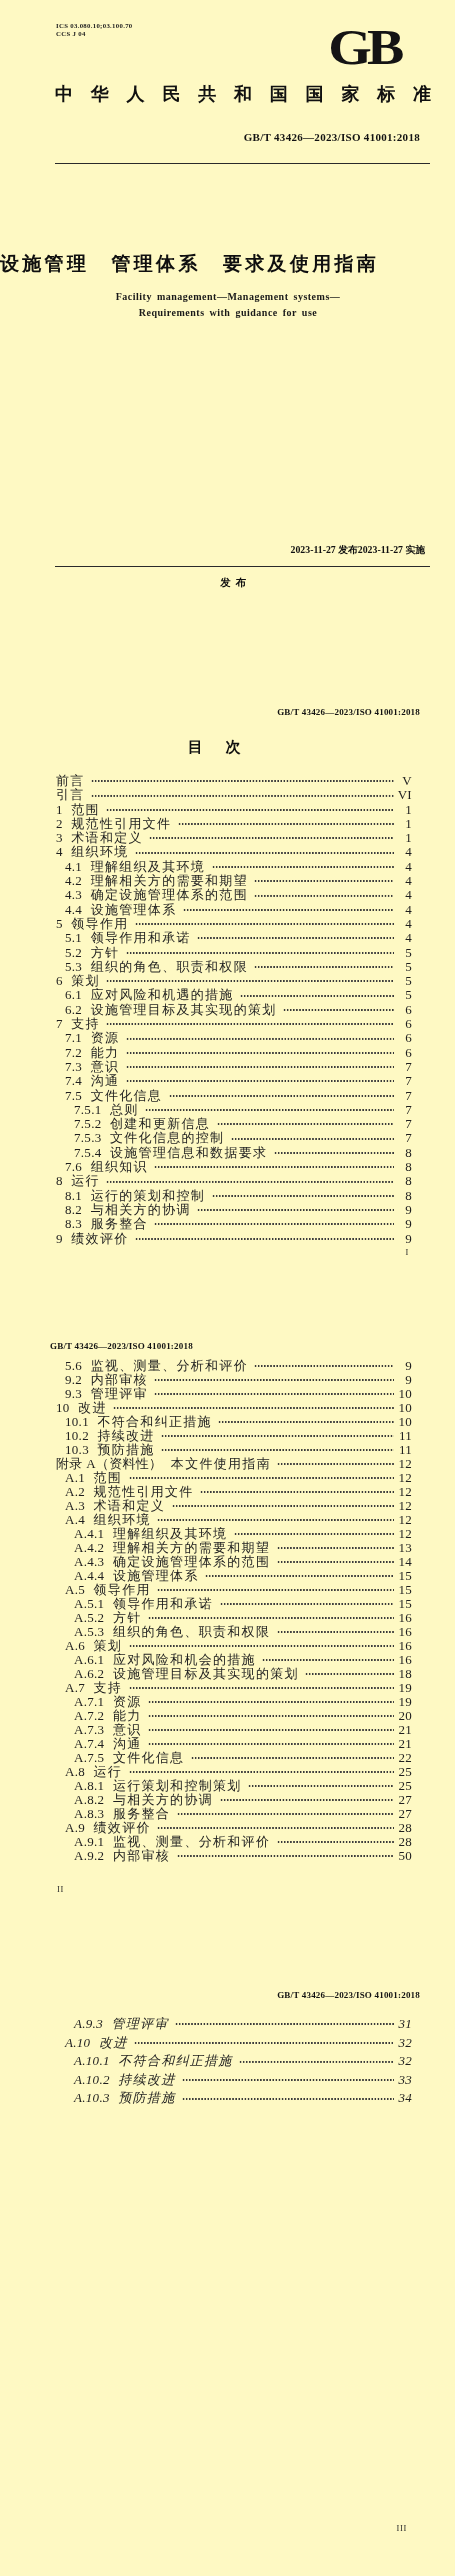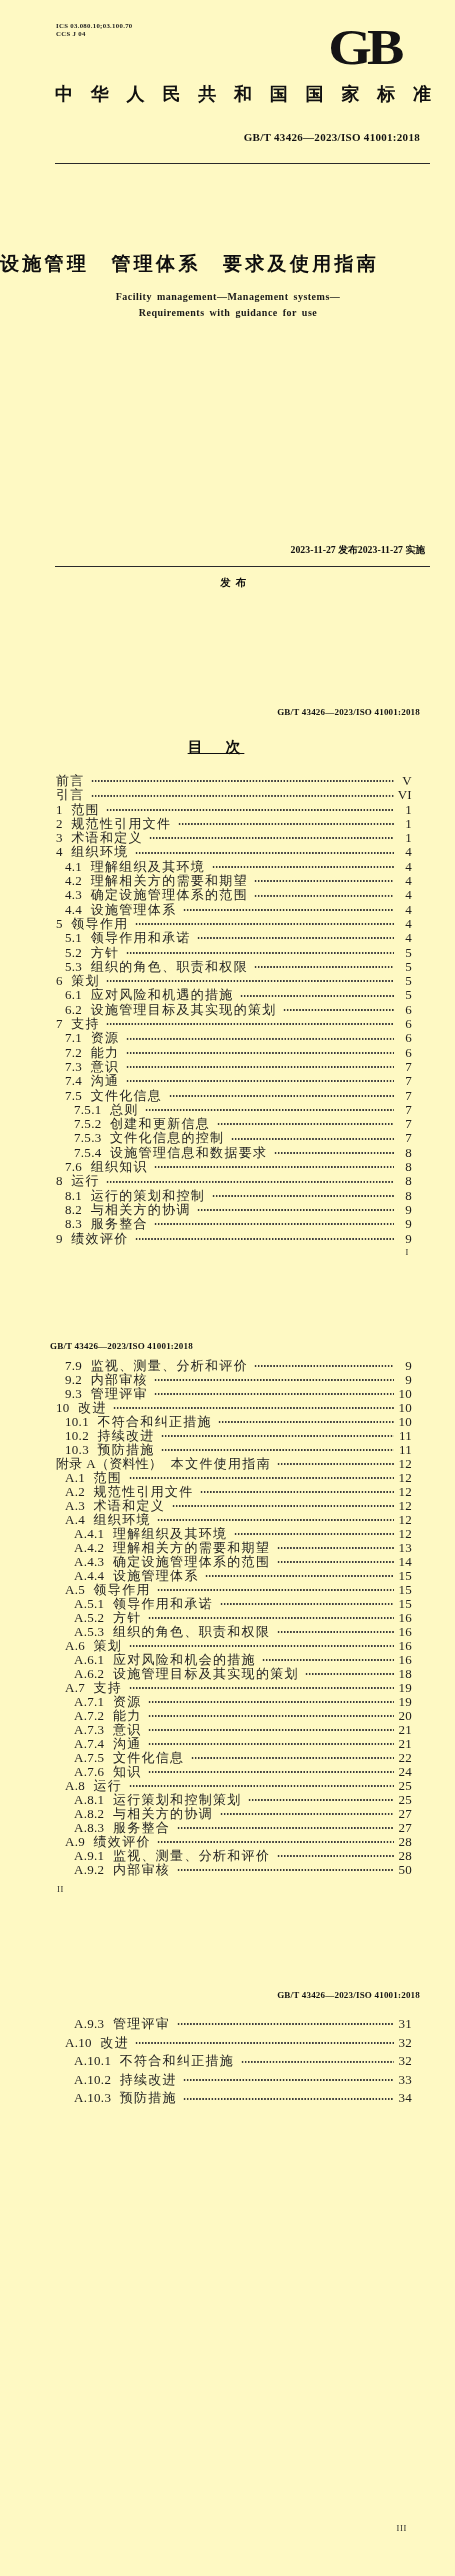--- a/index.html
+++ b/index.html
@@ -35,26 +35,26 @@
                justify-content:center;align-items:center;}
   .issuer-lines{width:151px;font-size:11px;font-weight:bold;line-height:15.6px;
                 text-align:justify;text-align-last:justify;color:#0f0f0f;white-space:nowrap;}
   .publish-label{font-size:10.4px;font-weight:bold;margin-left:11.7px;letter-spacing:1.3px;
                  color:#0f0f0f;white-space:pre;}
 
   
   .toc-header{position:absolute;font-size:9px;font-weight:bold;letter-spacing:0.2px;color:#131313;}
   .hdr-right{right:36px;} .hdr-left{left:50px;}
   .toc-title{position:absolute;left:0;width:432px;text-align:center;font-size:15px;
-             font-weight:bold;letter-spacing:3.9px;color:#101010;text-decoration:underline;}
+             font-weight:bold;letter-spacing:3.9px;color:#101010;}
   .toc-list{position:absolute;left:56px;width:356px;font-size:13px;color:#1f1f1f;}
   .toc-row{display:flex;align-items:baseline;}
   .p1 .toc-row{height:14.3px;line-height:14.3px;}
   .p2 .toc-row{height:14px;line-height:14px;}
-  .p3 .toc-row{height:18.6px;line-height:18.6px;}
+  .p3 .toc-row{height:18.6px;line-height:18.6px;font-style:italic;}
   .lv0{padding-left:0;} .lv1{padding-left:9px;} .lv2{padding-left:18px;}
   .num{margin-right:8.5px;white-space:pre;letter-spacing:0.3px;}
   .num:empty{display:none;margin:0;}
   .ttl{white-space:pre;letter-spacing:1.3px;}
   .leader{flex:1;align-self:center;height:3.9px;margin:0 3.9px 0 6.5px;
           background-image:radial-gradient(circle,#3a3a3a 0.7px,rgba(0,0,0,0) 0.9px);
           background-size:3.1px 3.9px;background-repeat:repeat-x;background-position:0 55%;}
   .pg{min-width:14.3px;text-align:right;letter-spacing:0.3px;}
   .page-no{position:absolute;font-size:8.5px;color:#2b2b2b;letter-spacing:0.7px;}
 </style>
@@ -320,21 +320,21 @@
       </div>
     </div>
   <div class="page-no" style="right:47px;top:603px;">I</div>
 </div>
 
 <div class="page">
   <div class="toc-header hdr-left" style="top:53px;">GB/T 43426—2023/ISO 41001:2018</div>
   <div class="toc-list p2" style="top:71px;">
 
       <div class="toc-row lv1">
-        <span class="num">7.9</span>
+        <span class="num">5.6</span>
         <span class="ttl">监视、测量、分析和评价</span>
         <span class="leader"></span>
         <span class="pg">9</span>
       </div>
 
       <div class="toc-row lv1">
         <span class="num">9.2</span>
         <span class="ttl">内部审核</span>
         <span class="leader"></span>
         <span class="pg">9</span>
@@ -522,26 +522,20 @@
         <span class="pg">21</span>
       </div>
 
       <div class="toc-row lv2">
         <span class="num">A.7.5</span>
         <span class="ttl">文件化信息</span>
         <span class="leader"></span>
         <span class="pg">22</span>
       </div>
 
-      <div class="toc-row lv2">
-        <span class="num">A.7.6</span>
-        <span class="ttl">知识</span>
-        <span class="leader"></span>
-        <span class="pg">24</span>
-      </div>
 
       <div class="toc-row lv1">
         <span class="num">A.8</span>
         <span class="ttl">运行</span>
         <span class="leader"></span>
         <span class="pg">25</span>
       </div>
 
       <div class="toc-row lv2">
         <span class="num">A.8.1</span>

